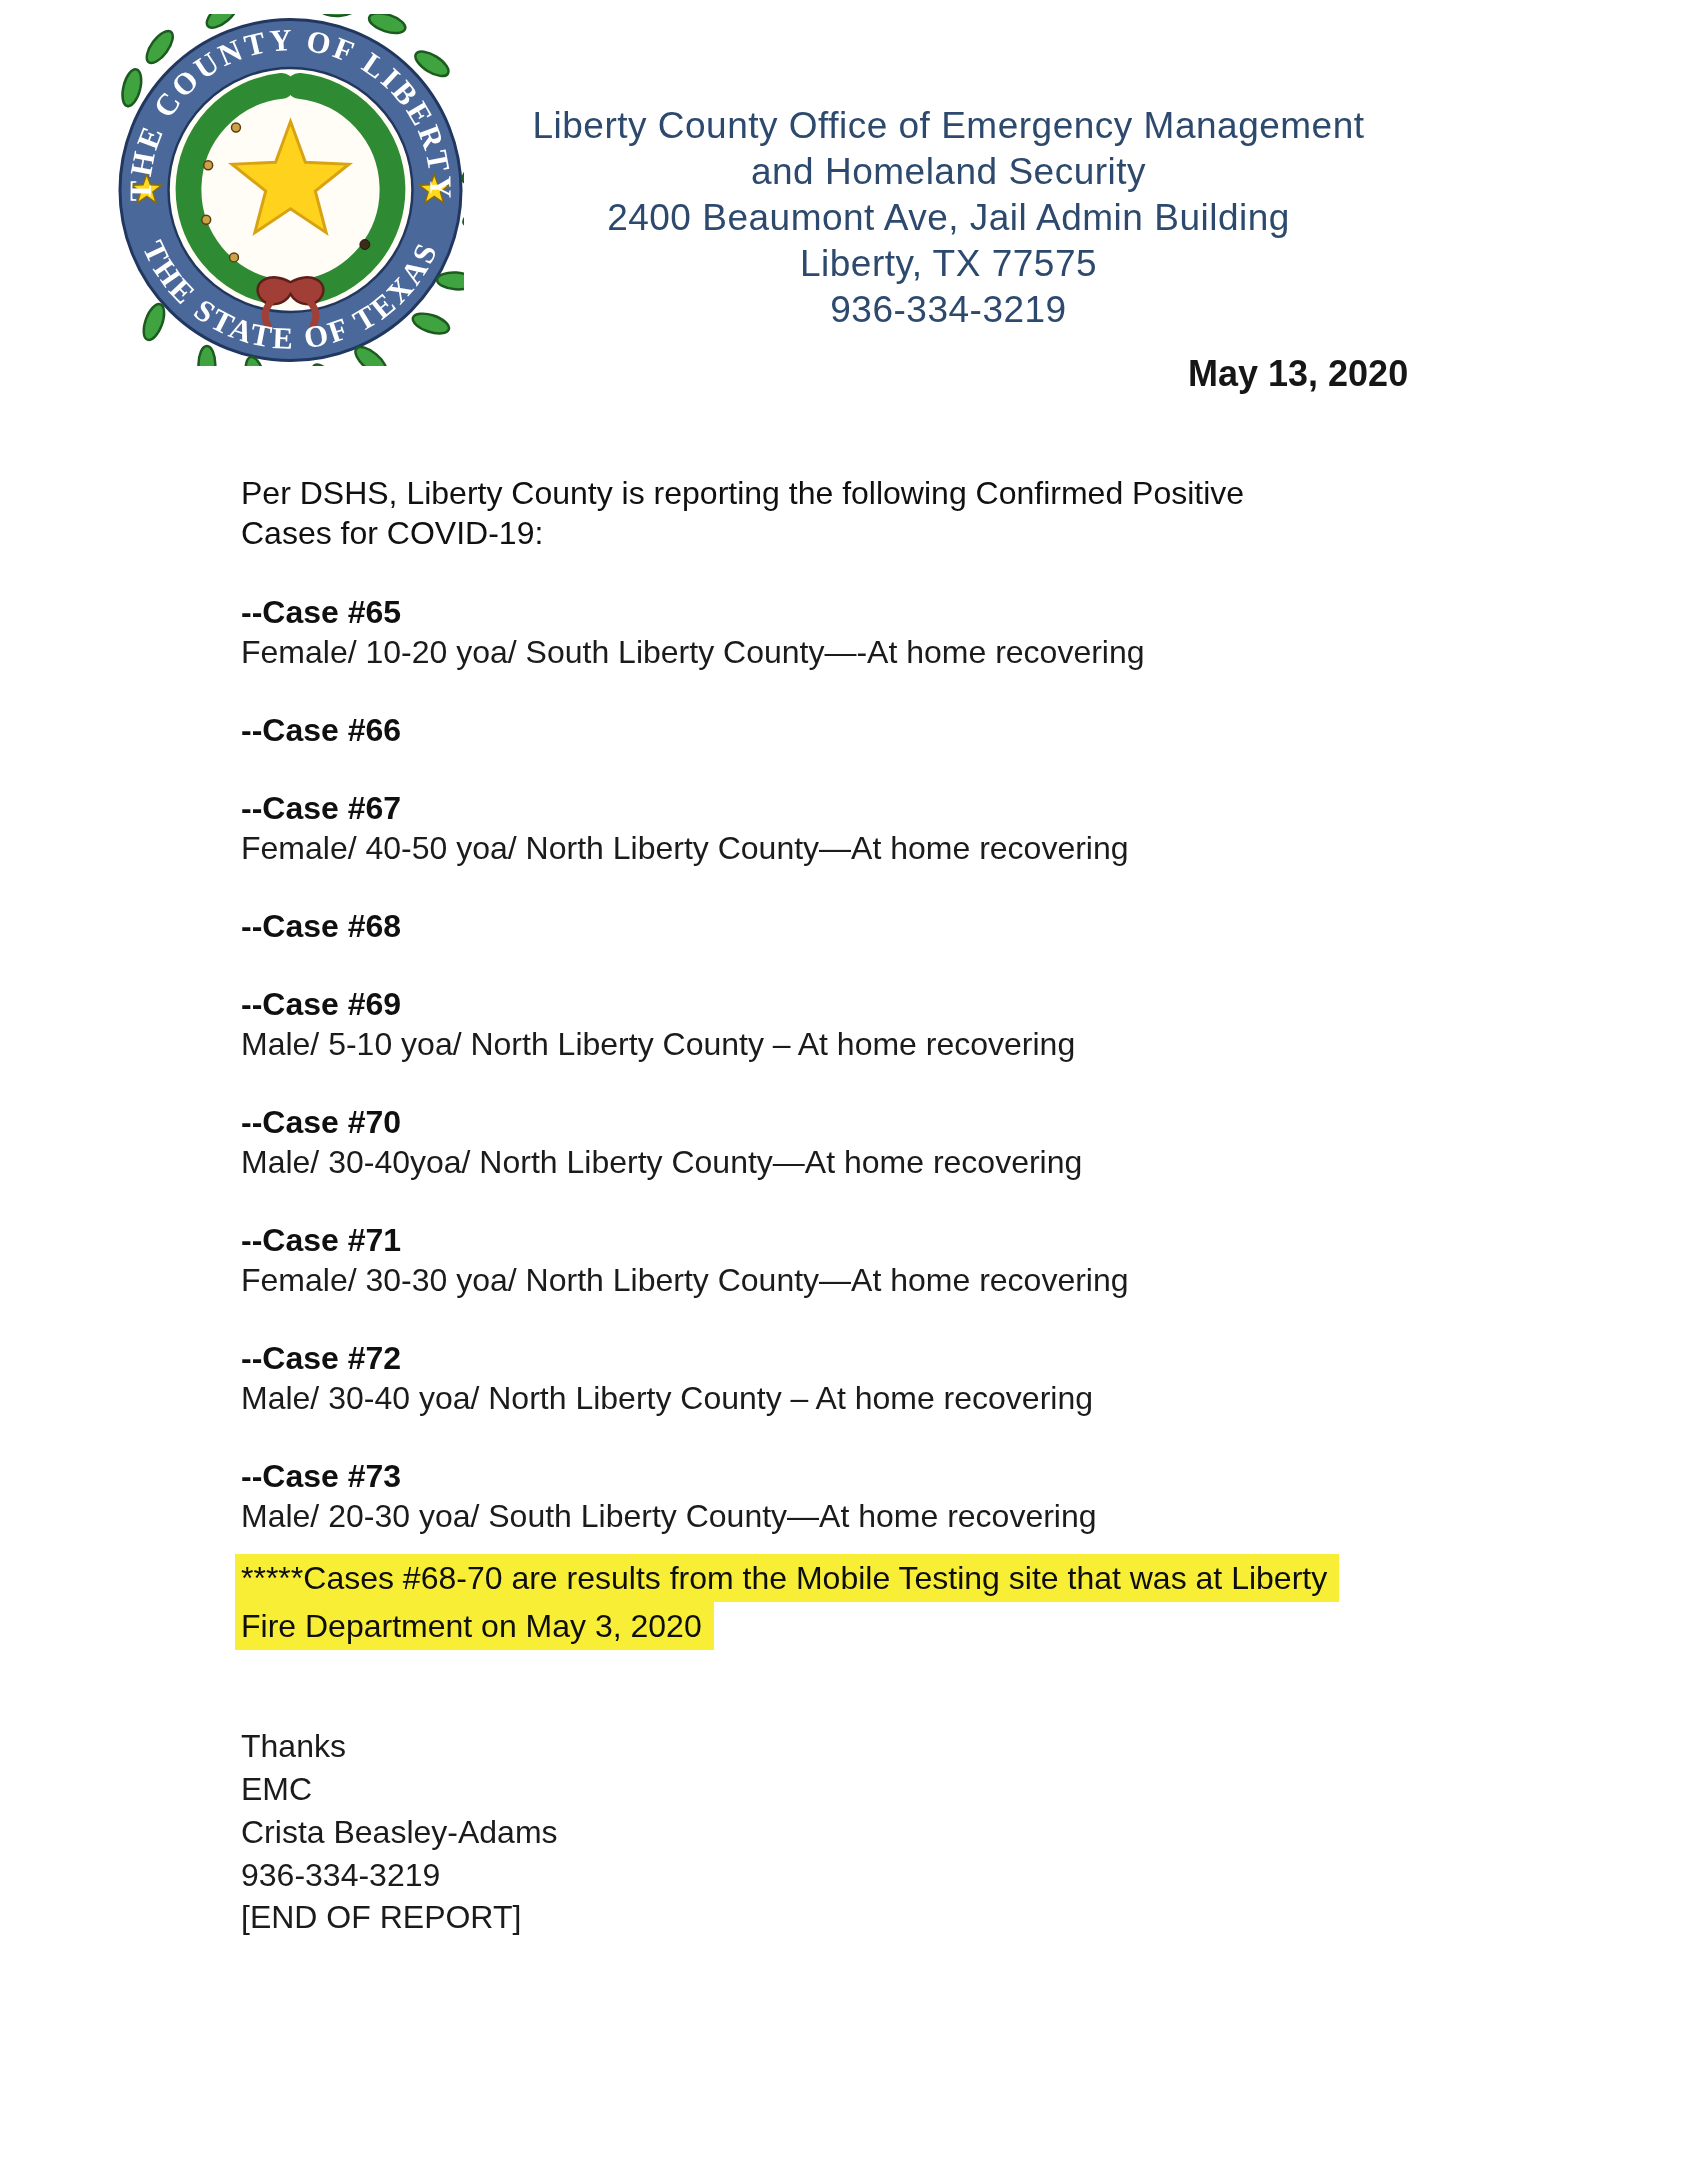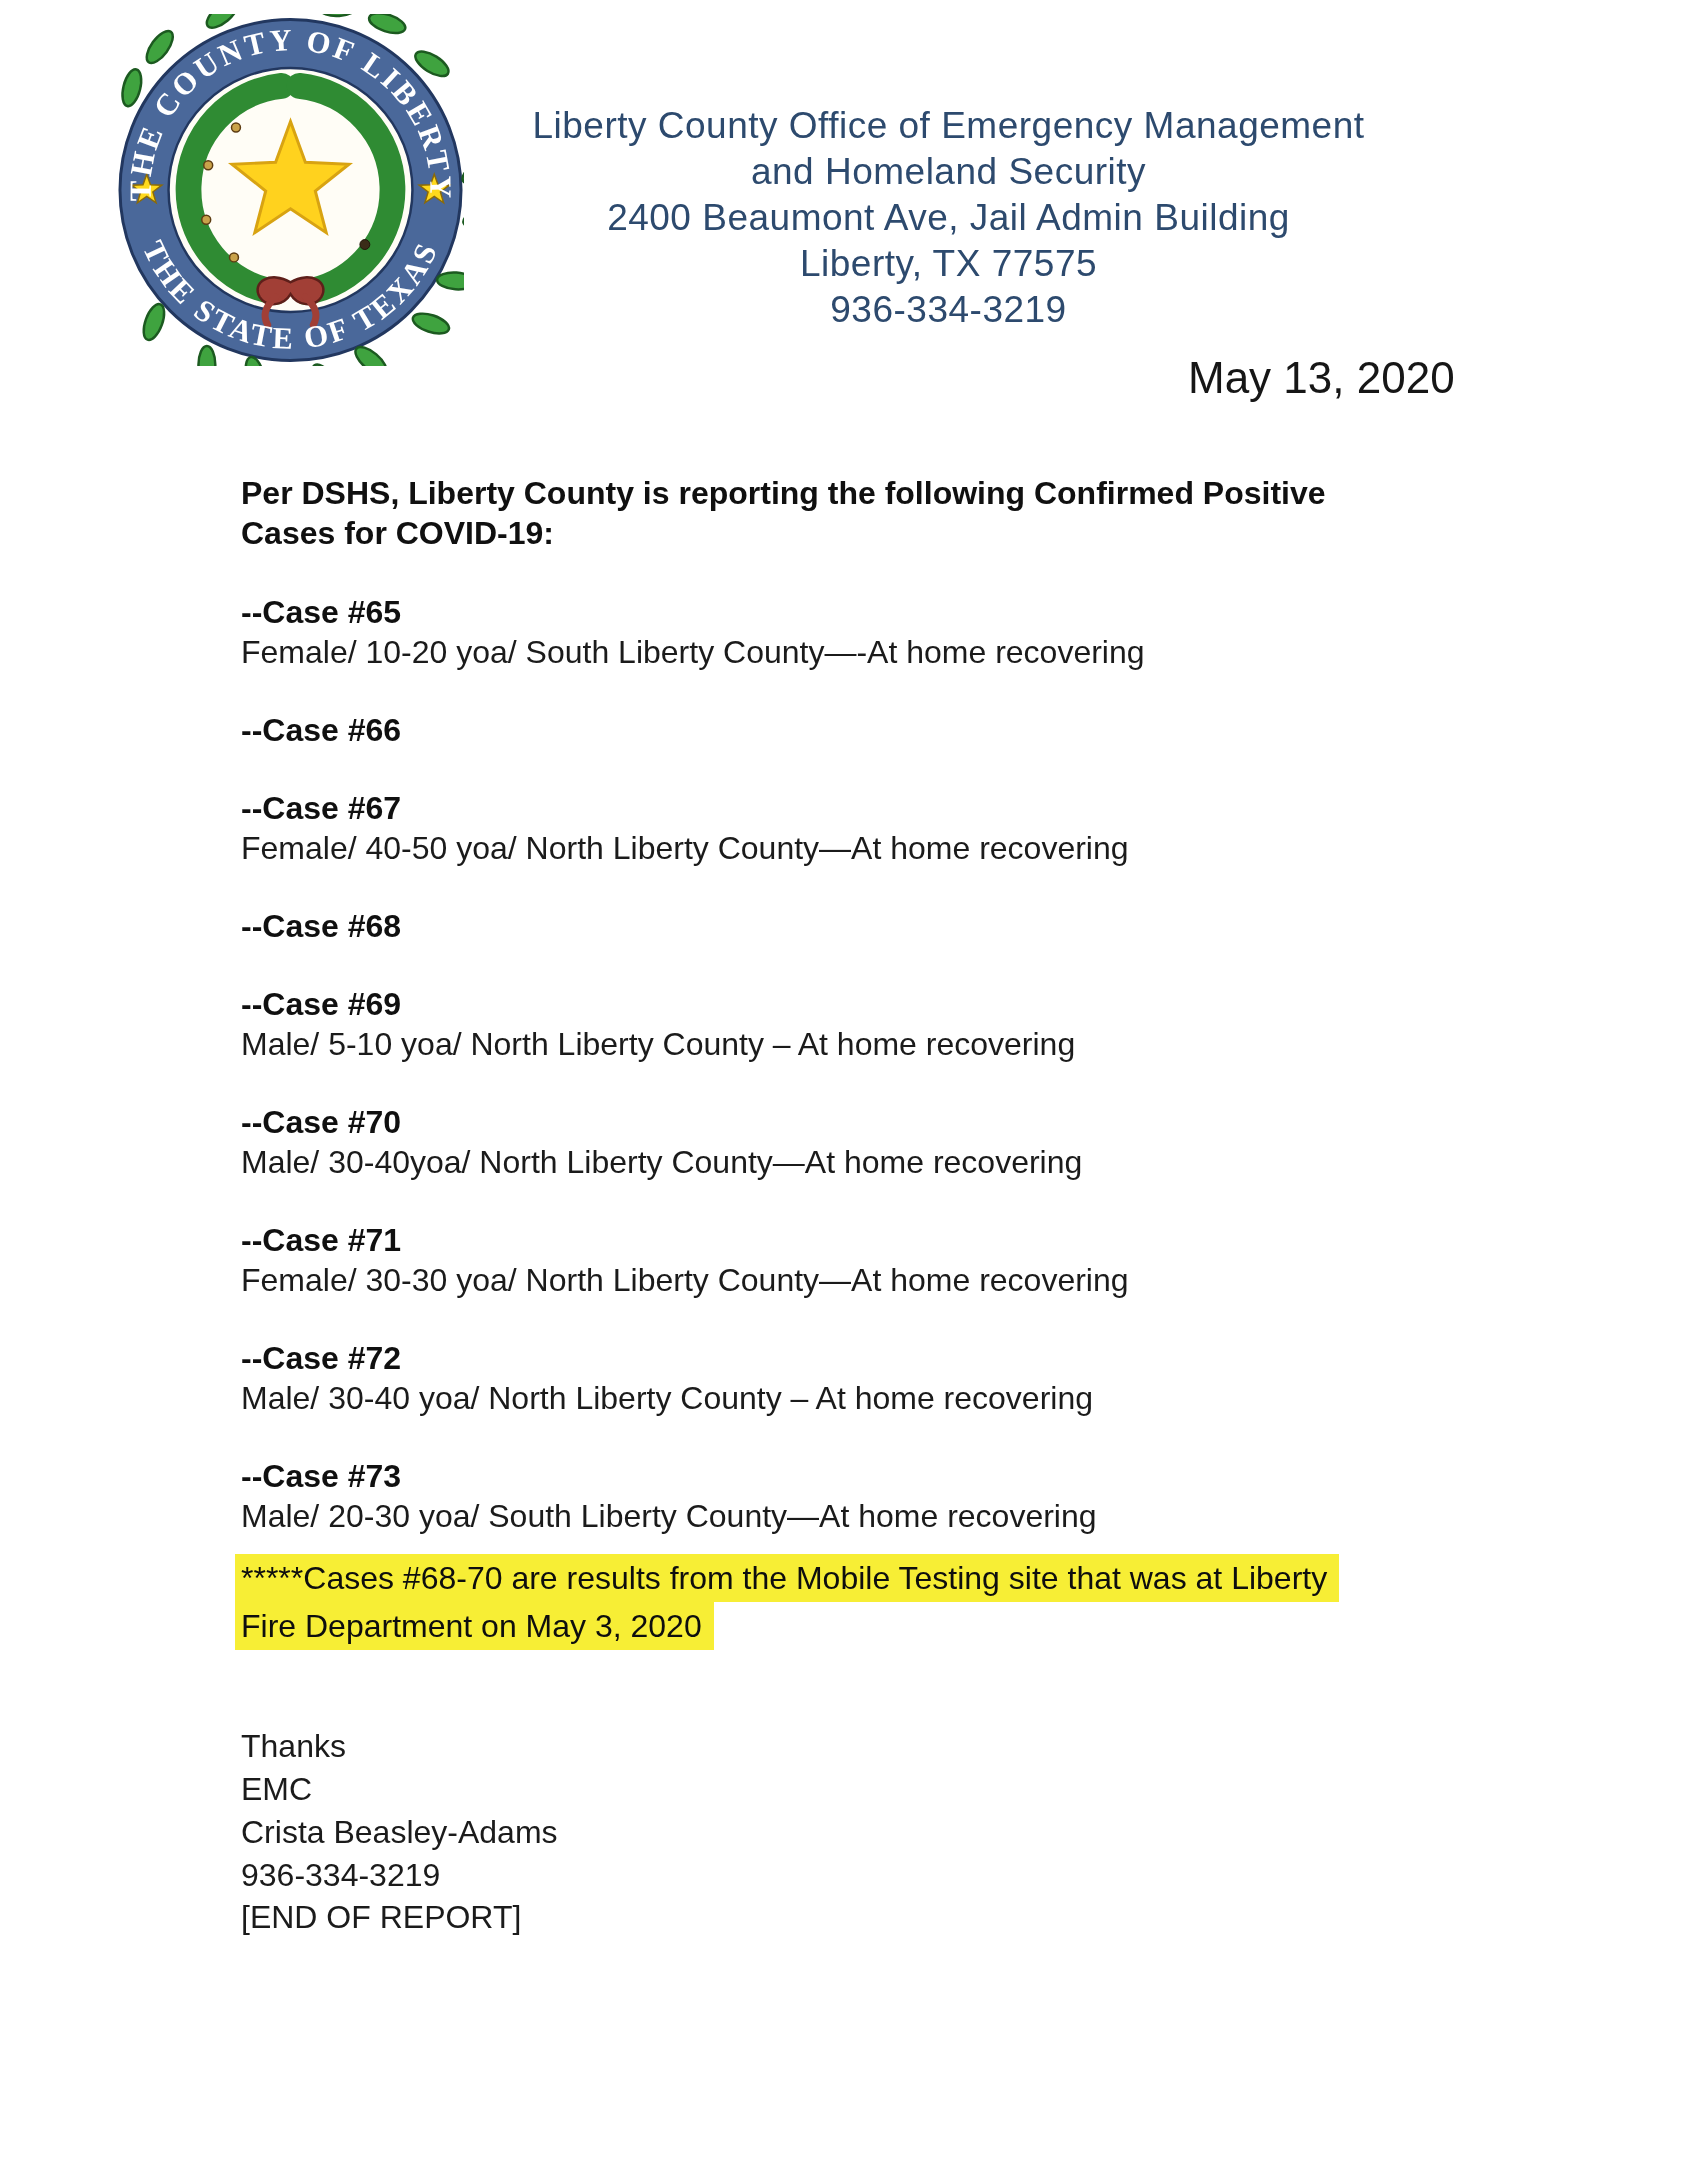--- a/index.html
+++ b/index.html
@@ -7,23 +7,23 @@
     position:relative; width:1683px; height:2178px; background:#ffffff;
     font-family:"Liberation Sans","DejaVu Sans",sans-serif;
     color:#1b1b1b; overflow:hidden;
   }
   .seal { position:absolute; left:117px; top:14px; width:347px; height:352px; }
   .header-block {
     position:absolute; left:396px; top:103px; width:1105px;
     text-align:center; font-size:37px; line-height:46px;
     color:#2d4a6e; letter-spacing:0.5px;
   }
-  .date-line { position:absolute; left:1188px; top:353px; font-size:44px; color:#161616; }
+  .date-line { position:absolute; left:1188px; top:353px; font-size:36px; color:#161616;font-weight:bold; }
   .body-block { position:absolute; left:241px; top:473px; font-size:32px; line-height:40px; }
-  .intro { font-weight:bold; margin:0 0 39px 0; color:#101010; }
+  .intro { font-weight:normal; margin:0 0 39px 0; color:#101010; }
   .case-block { margin:0 0 38px 0; }
   .case-heading { font-weight:bold; color:#101010; }
   .case-detail { font-weight:normal; }
   .note-block { margin-top:-20px; }
   .note-line {
     display:table; background:#f7ee35; padding:4px 12px 4px 6px;
     margin-left:-6px; line-height:40px; white-space:nowrap; color:#0e0e0e;
   }
   .sig-block { margin-top:75px; line-height:43px; }
   .footer-line { }

